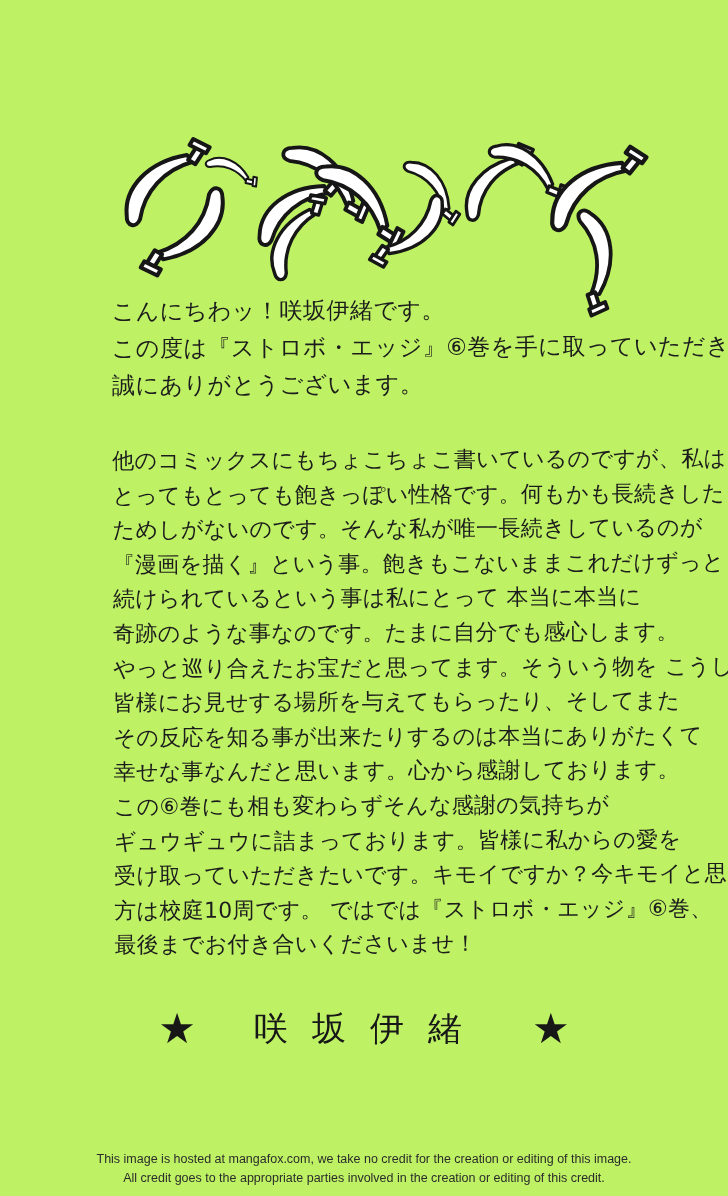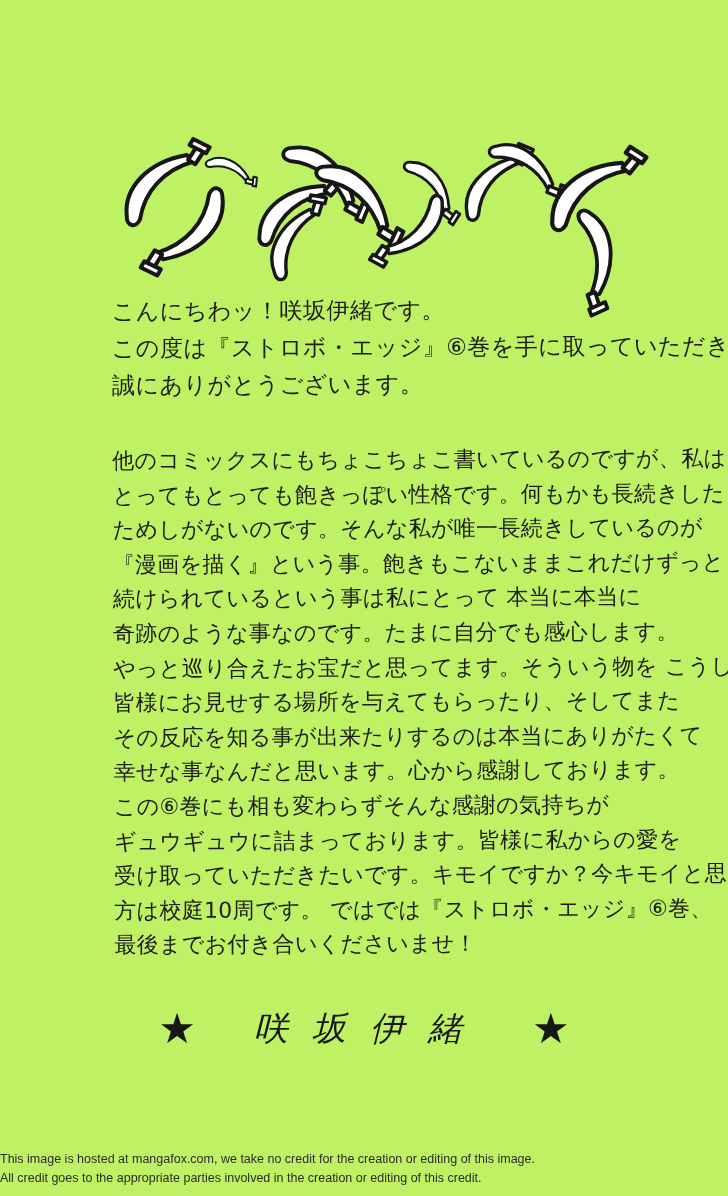--- a/index.html
+++ b/index.html
@@ -15,24 +15,24 @@
   .letter{position:absolute;left:113px;top:292px;width:530px;transform:rotate(-0.25deg);}
   .p1 .line{font-size:23px;line-height:37px;letter-spacing:.5px;white-space:nowrap;}
   .p2{margin-top:40px;}
   .p2 .line{font-size:22px;line-height:34.6px;letter-spacing:.3px;white-space:nowrap;}
   
   .signature{
     position:absolute;top:1006px;left:0;width:100%;
     display:flex;justify-content:center;align-items:center;gap:46px;
   }
   .star{font-size:42px;line-height:1;color:#171717;}
-  .sig-name{font-size:34px;letter-spacing:24px;padding-left:12px;color:#171717;font-style:italic;}
+  .sig-name{font-size:34px;letter-spacing:24px;padding-left:12px;color:#171717;}
   
   .footer{
-    position:absolute;left:0;top:1150px;width:100%;
+    position:absolute;left:0;top:1150px;width:100%;text-align:center;
     font-family:"Liberation Sans",sans-serif;font-size:12.5px;line-height:19px;color:#2b2b2b;
   }
 </style>
 </head>
 <body>
 
 <div class="page">
 
   <div class="title-art" aria-label="ごあいさつ">
     <svg width="545" height="152" viewBox="0 0 545 152">

